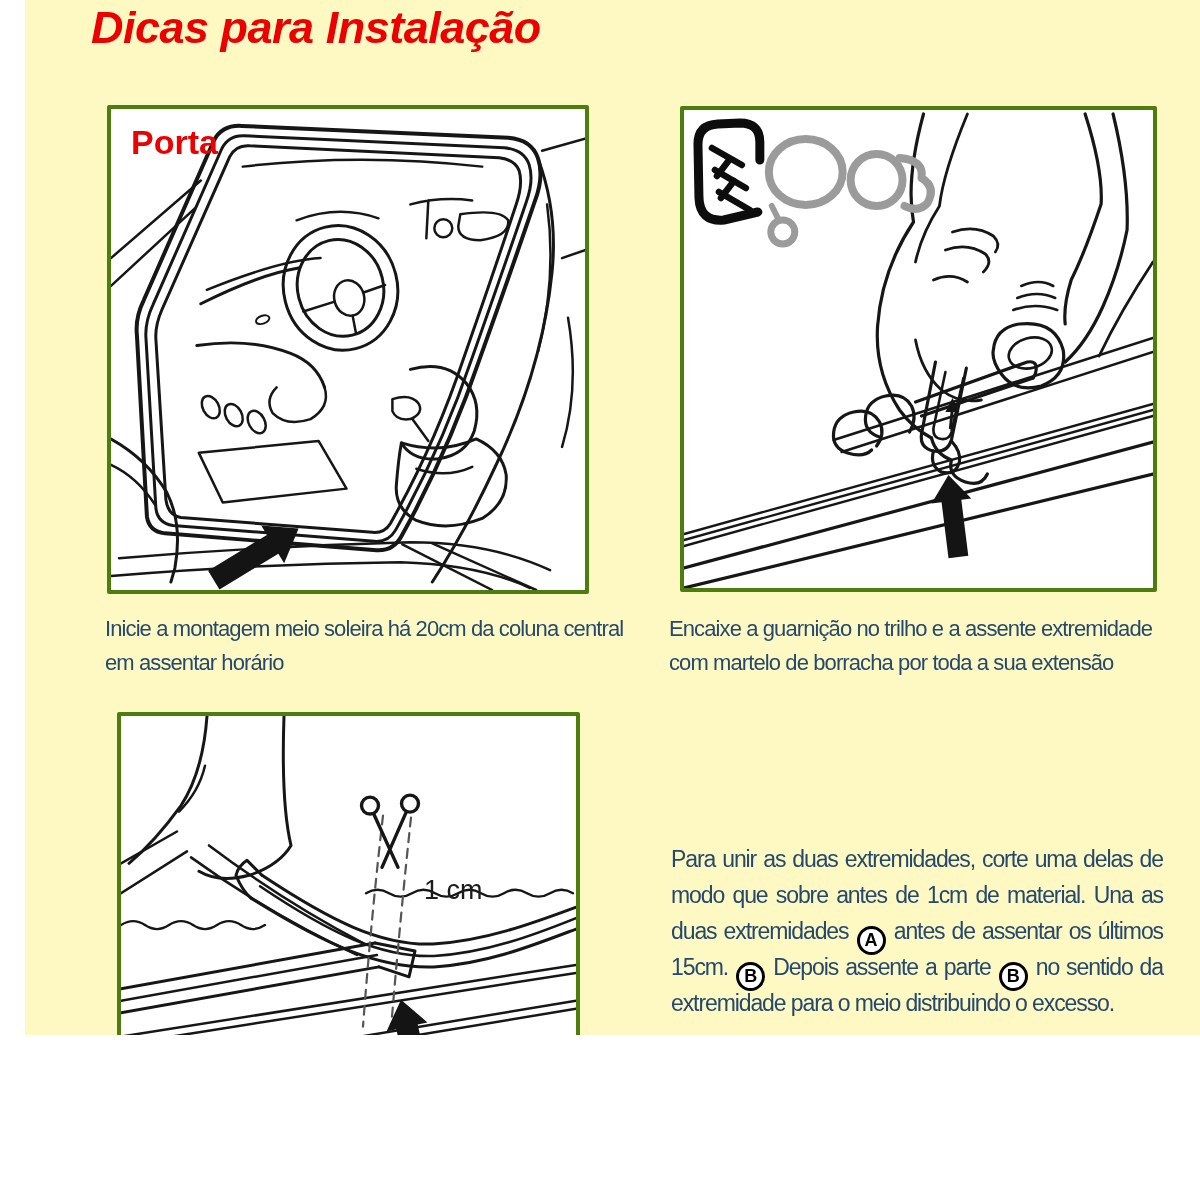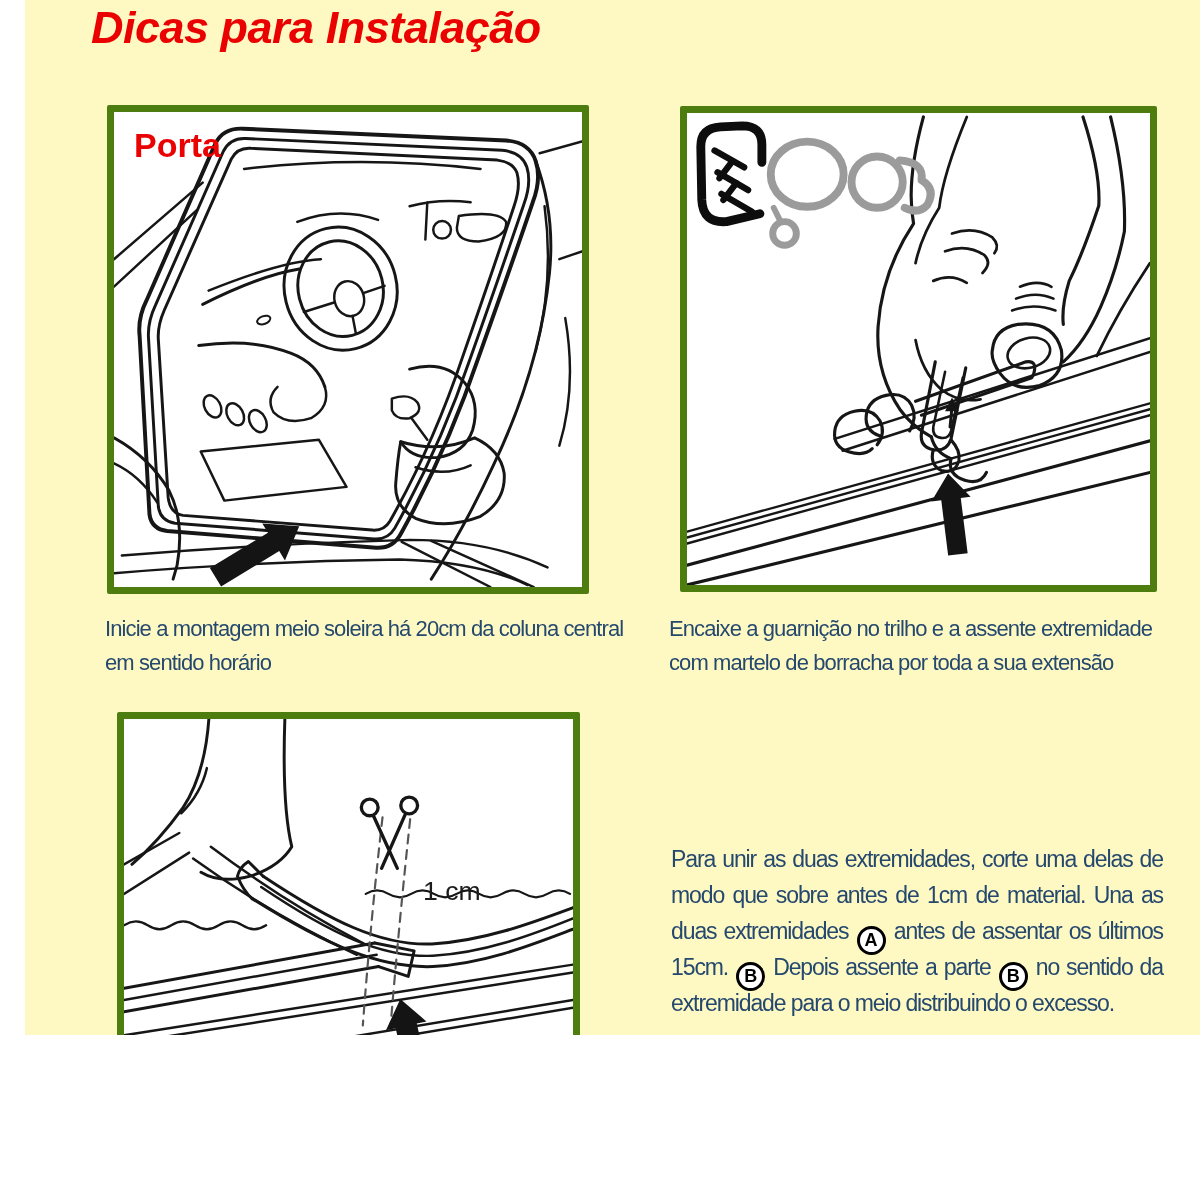--- a/index.html
+++ b/index.html
@@ -9,21 +9,21 @@
   .stage{
     position:relative;width:1200px;height:1035px;background:#fef9c3;overflow:hidden;
     font-family:"Liberation Sans", sans-serif;color:#111;margin-left:25px;
   }
   .page-title{
     position:absolute;left:66px;top:2px;
     font-size:45px;font-weight:bold;font-style:italic;letter-spacing:-0.5px;
     color:var(--red);white-space:nowrap;
   }
   .panel{
-    position:absolute;background:#fff;border:7px solid #4d7c0f;border-radius:2px;
+    position:absolute;background:#fff;border:4px solid #4d7c0f;border-radius:2px;
     box-sizing:border-box;
   }
   .panel svg{display:block;width:100%;height:100%;}
   #panel-door{left:82px;top:105px;width:482px;height:489px;}
   #panel-hand{left:655px;top:106px;width:477px;height:486px;}
   #panel-cut{left:92px;top:712px;width:463px;height:461px;}
   .porta-label{
     position:absolute;left:20px;top:14px;font-size:34px;font-weight:bold;
     color:var(--red);letter-spacing:0;
   }
@@ -155,21 +155,21 @@
         <path stroke-width="8" d="M216,48 Q241,50 238,68 Q253,77 244,93 Q235,103 221,96"></path>
         <circle cx="99" cy="122" r="12" stroke-width="7"></circle>
         <path stroke-width="6" d="M88,96 Q92,104 95,110"></path>
       </g>
       <polygon fill="#141414" points="265,365 287.9,388.6 277.9,389.8 284.9,445.8 265.1,448.2 258.1,392.2 248.1,393.4"></polygon>
     </svg>
   </div>
 
   <div class="caption" id="caption-door">
     <div>Inicie a montagem meio soleira há 20cm da coluna central</div>
-    <div>em sentido horário</div>
+    <div>em assentar horário</div>
   </div>
   <div class="caption" id="caption-hand">
     <div>Encaixe a guarnição no trilho e a assente extremidade</div>
     <div>com martelo de borracha por toda a sua extensão</div>
   </div>
 
   <div class="panel" id="panel-cut">
     <svg viewBox="0 0 455 455" preserveAspectRatio="none">
       <g stroke="#161616" stroke-width="3" fill="none" stroke-linecap="round" stroke-linejoin="round">
 

